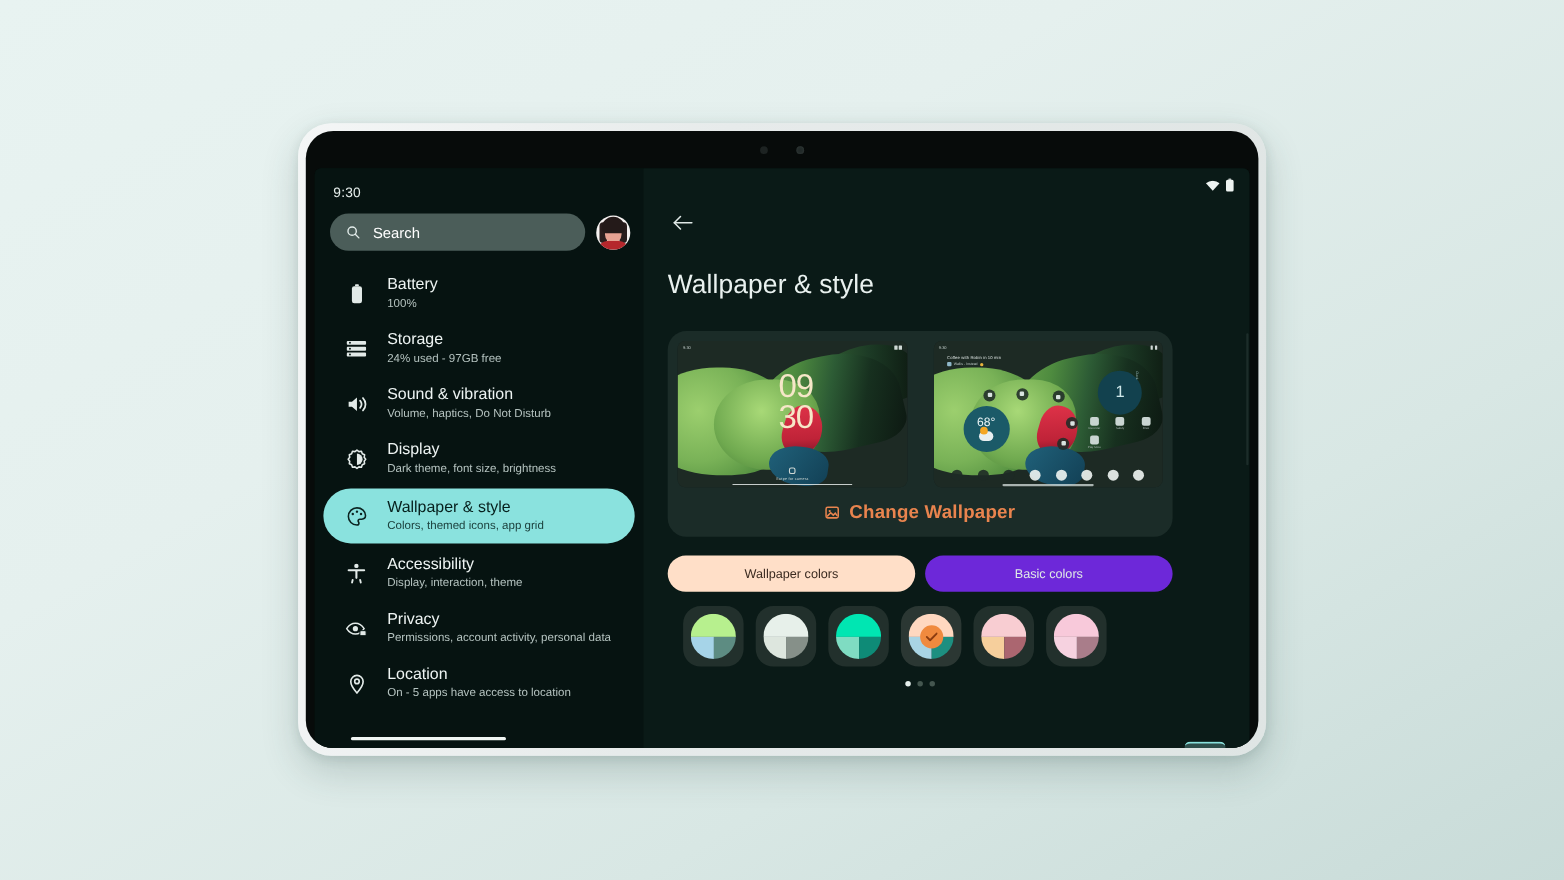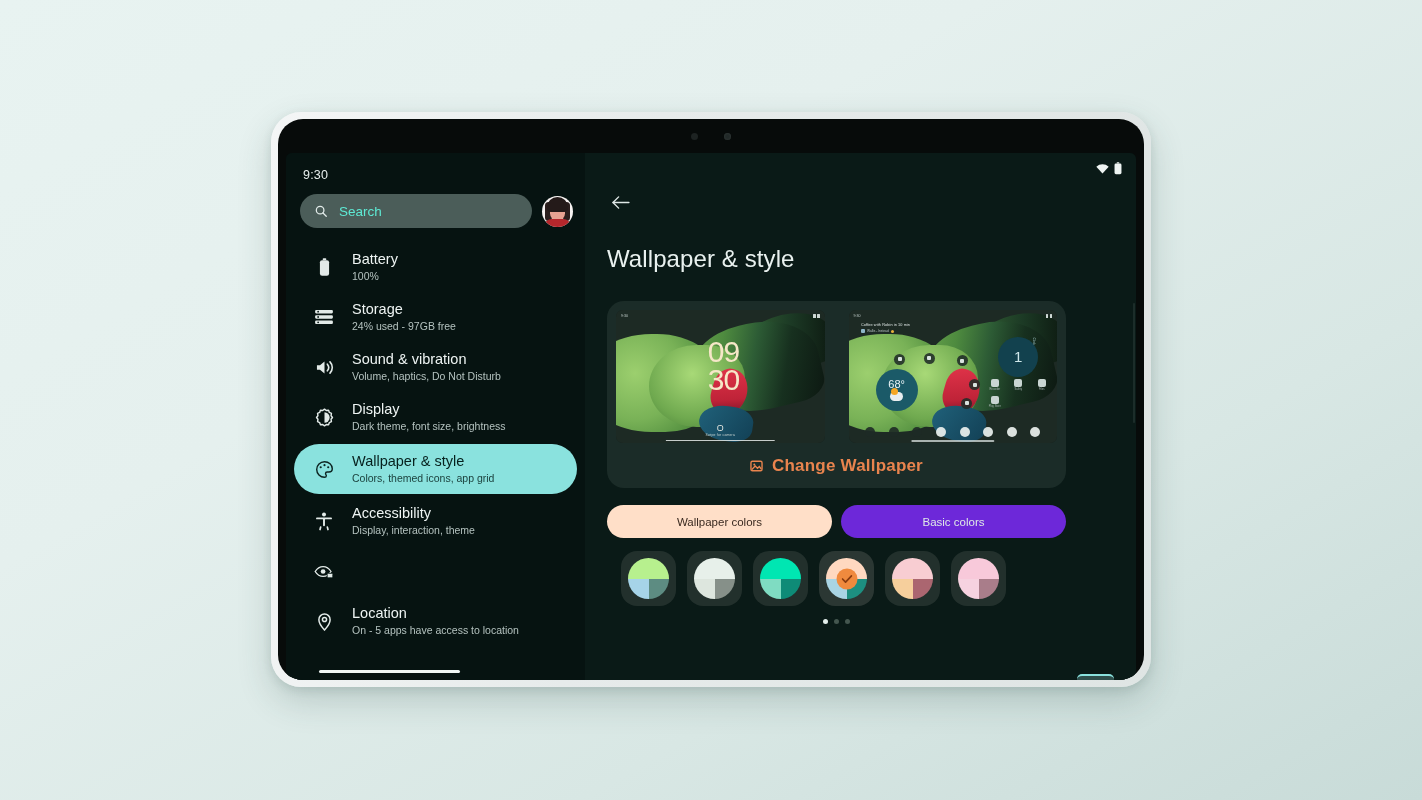--- a/index.html
+++ b/index.html
@@ -35,21 +35,21 @@
   }
 
   
   #sidebar { width:299px; flex:0 0 299px; background:#061311; position:relative; padding-top:10px; }
   .statusclock { color:#e7efed; font-size:12.5px; margin:5px 0 0 17px; letter-spacing:.2px; font-weight:500;}
   .searchrow { display:flex; align-items:center; gap:10px; padding:12px 12px 0 14px; }
   .searchbox {
     flex:1; height:34px; background:#4b5d59; border-radius:18px;
     display:flex; align-items:center; gap:11px; padding:0 14px;
   }
-  .searchbox .lbl { color:#5eead4; font-size:13.5px; }
+  .searchbox .lbl { color:#ffffff; font-size:13.5px; }
   .avatar {
     width:31px; height:31px; border-radius:50%; flex:0 0 31px; overflow:hidden; position:relative;
     background:#f6f2f1;
   }
   .avatar .hairtop{position:absolute;left:5px;top:1px;width:21px;height:15px;border-radius:11px 11px 4px 4px;background:#241a19;}
   .avatar .face{position:absolute;left:8px;top:8px;width:15px;height:17px;border-radius:8px 8px 9px 9px;background:#e7a292;}
   .avatar .hairL{position:absolute;left:3px;top:6px;width:7px;height:19px;border-radius:5px;background:#2a1e1d;}
   .avatar .hairR{position:absolute;right:3px;top:6px;width:7px;height:19px;border-radius:5px;background:#2a1e1d;}
   .avatar .shirt{position:absolute;left:2px;bottom:0;width:27px;height:8px;border-radius:8px 8px 0 0;background:#b5272c;}
 
@@ -299,20 +299,24 @@
           </div>
 
           <div class="navitem">
             <span class="navicon">
               <svg width="20" height="15" viewBox="0 0 22 16" fill="none" stroke="currentColor" stroke-width="1.5">
                 <path d="M1.3 8S4.7 2.6 10 2.6 18.7 8 18.7 8 15.3 13.4 10 13.4 1.3 8 1.3 8z"></path>
                 <circle cx="10" cy="8" r="2.6" fill="currentColor" stroke="none"></circle>
                 <rect x="14.5" y="10" width="6.2" height="5" rx="1.1" fill="currentColor" stroke="#0a1a17" stroke-width="1"></rect>
               </svg>
             </span>
+            <span class="navtxt">
+              <span class="navtitle">Privacy</span>
+              <span class="navsub">Permissions, account activity, personal data</span>
+            </span>
           </div>
 
           <div class="navitem">
             <span class="navicon">
               <svg width="15" height="19" viewBox="0 0 16 20" fill="none" stroke="currentColor" stroke-width="1.6">
                 <path d="M8 19c0 0-6-6.6-6-11a6 6 0 1 1 12 0c0 4.4-6 11-6 11z"></path>
                 <circle cx="8" cy="7.8" r="2.2"></circle>
               </svg>
             </span>
             <span class="navtxt">

